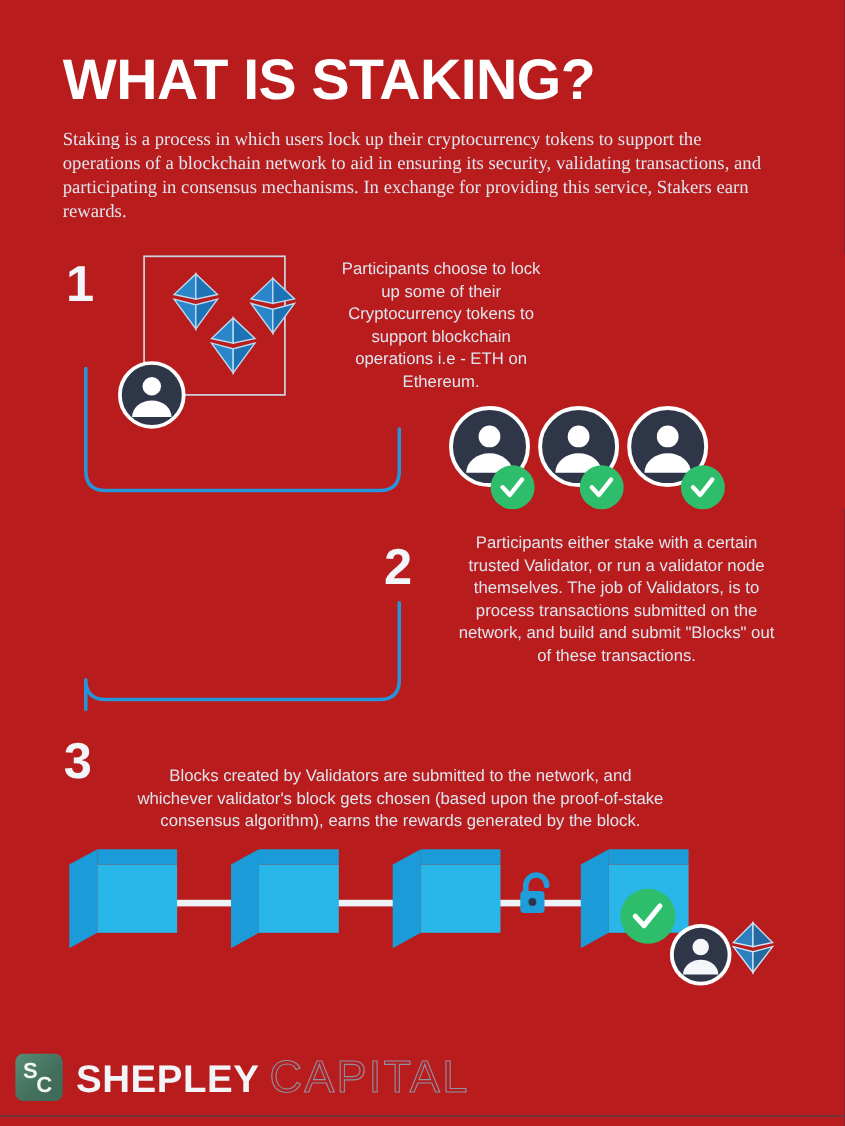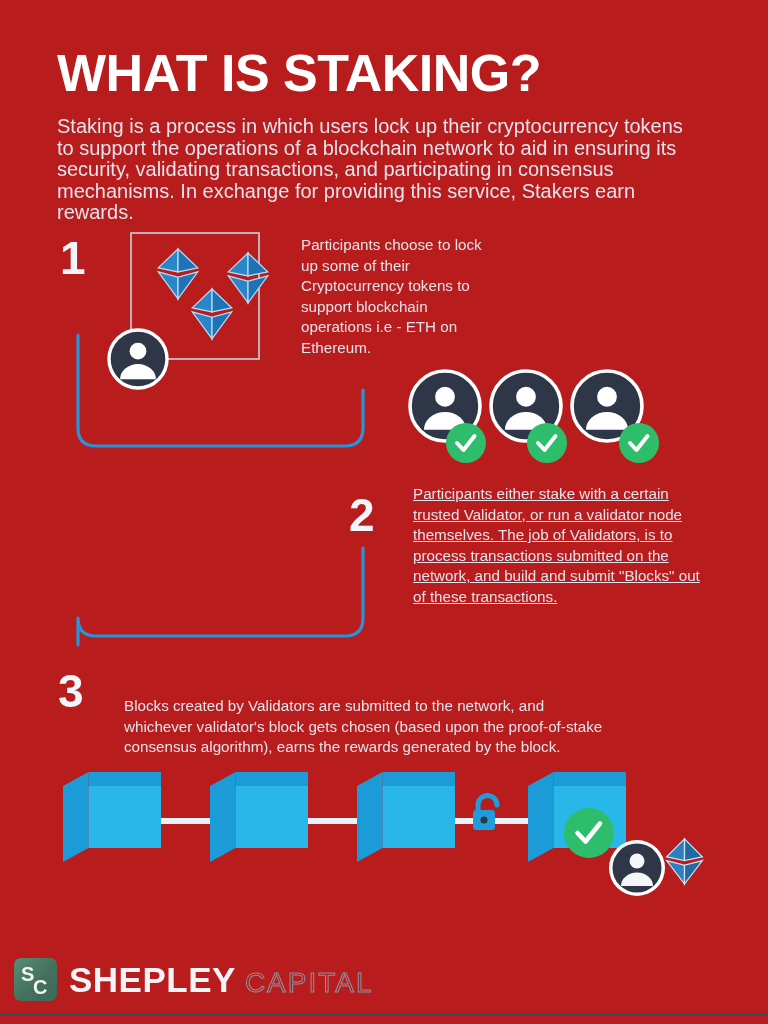--- a/index.html
+++ b/index.html
@@ -35,46 +35,48 @@
     letter-spacing: -0.5px;
     color: #ffffff;
     line-height: 1;
   }
 
   .intro {
     position: absolute;
     left: 57px;
     top: 116px;
     width: 646px;
-    font-size: 20px;
+    font-size: 17px;
     line-height: 21.5px;
     color: #dfe5ee;
+    font-family: Liberation Serif, serif;
   }
 
   
   .stepnum {
     position: absolute;
     font-size: 46px;
     font-weight: bold;
     color: #f2f5f9;
     line-height: 1;
   }
   #num1 { left: 60px;  top: 235px; }
   #num2 { left: 349px; top: 492px; }
   #num3 { left: 58px;  top: 668px; }
 
   
   .steptext {
     position: absolute;
     font-size: 15.2px;
     line-height: 20.5px;
     color: #dfe5ee;
+    text-align: center;
   }
   #txt1 { left: 301px; top: 235px; width: 200px; }
-  #txt2 { left: 413px; top: 484px; width: 295px; text-decoration: underline; }
+  #txt2 { left: 413px; top: 484px; width: 295px; }
   #txt3 { left: 124px; top: 696px; width: 480px; }
 
   
   .layer {
     position: absolute;
     left: 0; top: 0;
     width: 768px;
     height: 1024px;
     pointer-events: none;
   }
@@ -130,21 +132,21 @@
     justify-content: space-between;
   }
   .wm-solid {
     font-size: 35px;
     font-weight: bold;
     letter-spacing: 0.5px;
     color: #f2f4f7;
     line-height: 1;
   }
   .wm-outline {
-    font-size: 28px;
+    font-size: 41px;
     font-weight: normal;
     letter-spacing: 2px;
     line-height: 1;
     color: transparent;
     -webkit-text-stroke: 1px #8b93a4;
   }
 </style>
 </head>
 <body>
 

